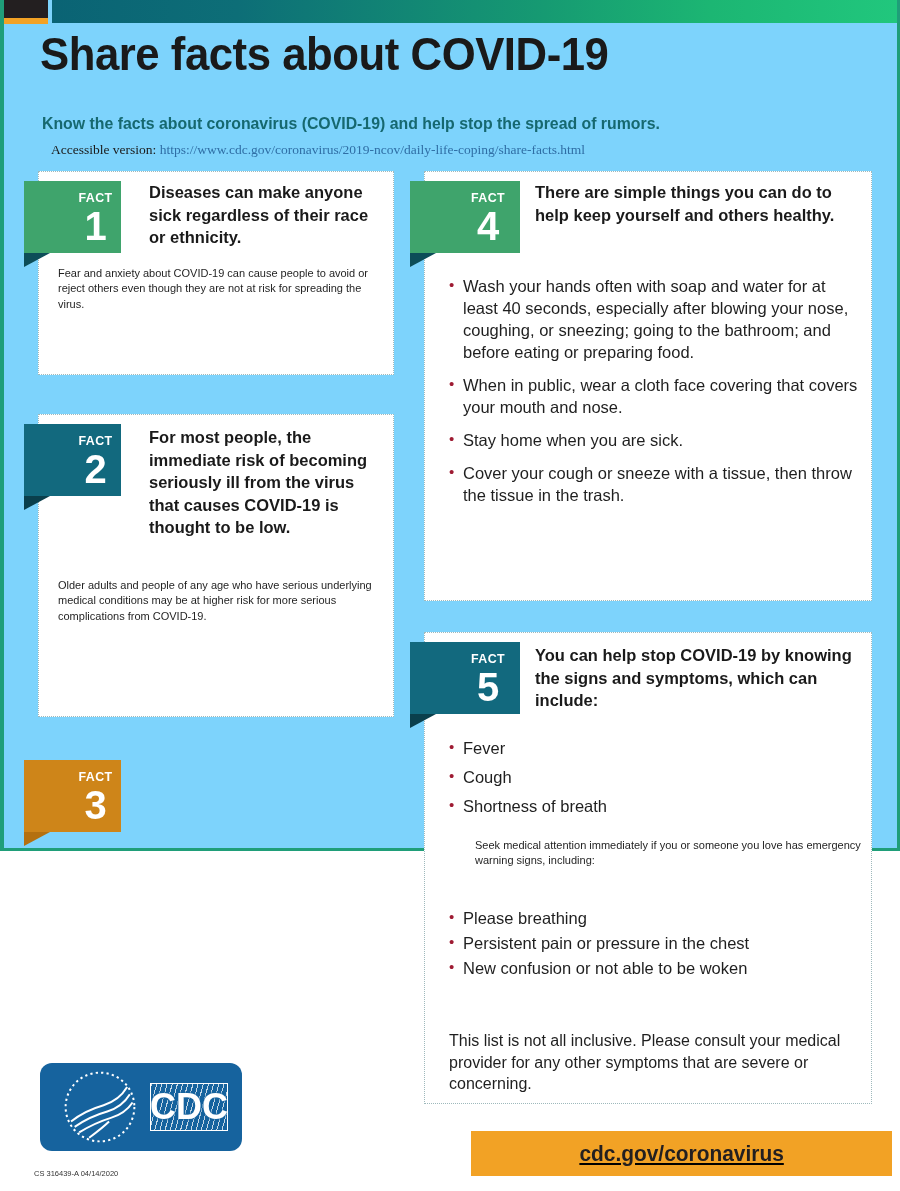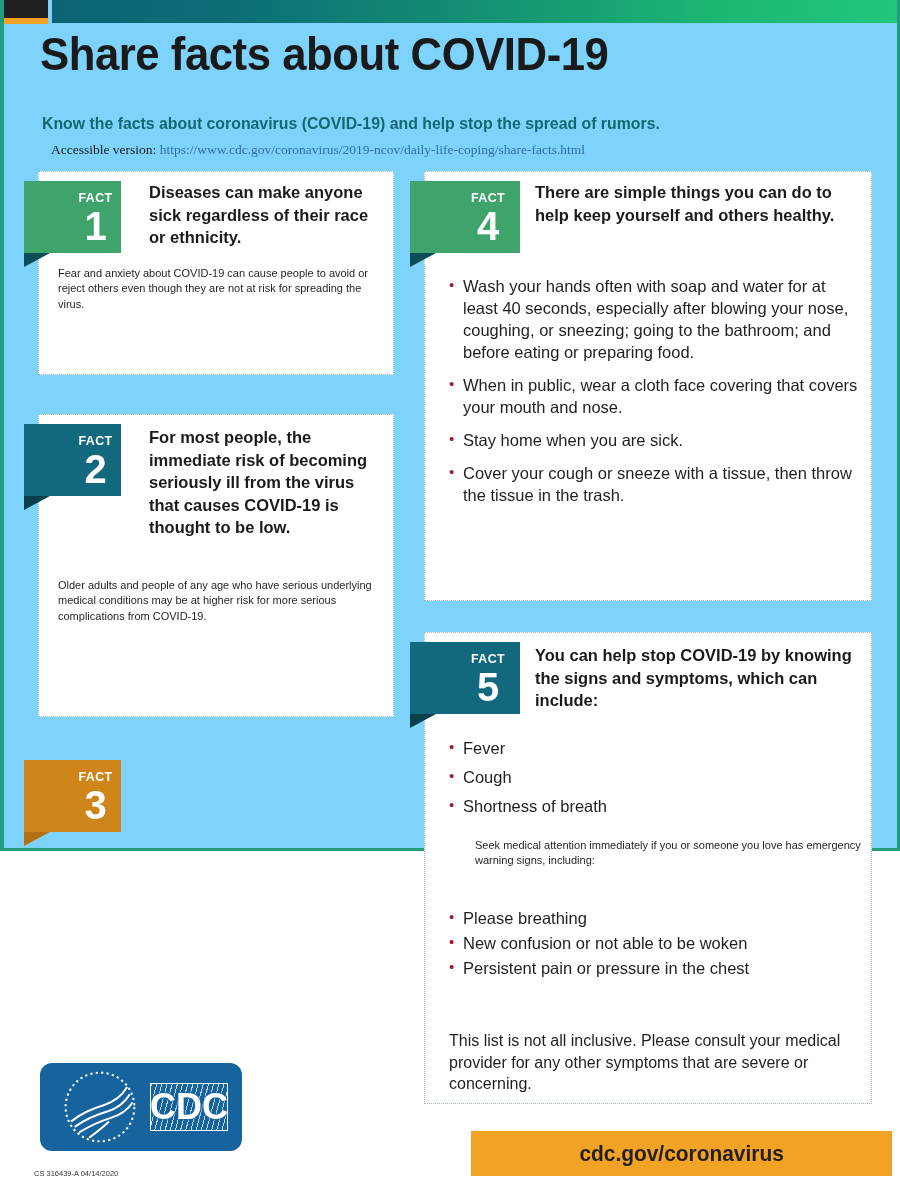--- a/index.html
+++ b/index.html
@@ -149,21 +149,21 @@
   }
   .cscode {
     position: absolute; left: 30px; top: 1169px;
     font-size: 7.5px; color: #333333;
     font-family: "Liberation Sans", sans-serif;
   }
   .urlbar {
     position: absolute; left: 467px; top: 1131px;
     width: 421px; height: 45px;
     background: #f2a225;
-    display: flex; align-items: center; justify-content: center;
+    display: flex; align-items: center; justify-content: center; text-decoration: underline;
   }
   .urlbar span {
     font-size: 22px; font-weight: 700; color: #231f20;
     transform: scaleX(0.95);
   }
 </style>
 </head>
 <body>
 
 <div class="page">
@@ -226,22 +226,22 @@
     <div class="headline" style="left:110px; top:12px; width:330px;">You can help stop COVID-19 by knowing the signs and symptoms, which can include:</div>
     <ul class="blist tight" style="left:24px; top:105px; width:400px;">
       <li>Fever</li>
       <li>Cough</li>
       <li>Shortness of breath</li>
     </ul>
     <div class="bodytext" style="left:24px; top:205px; width:412px;margin-left:26px;">Seek medical attention immediately if you or someone you love has emergency warning signs, including:</div>
     <div style="position:absolute; left:24px; top:275px; width:412px;">
       <ul class="blist tight2" style="position:static;">
         <li>Please breathing</li>
+        <li>Persistent pain or pressure in the chest</li>
         <li>New confusion or not able to be woken</li>
-        <li>Persistent pain or pressure in the chest</li>
       </ul>
     </div>
     <div class="bodytext small" style="left:24px; top:397px; width:415px;">This list is not all inclusive. Please consult your medical provider for any other symptoms that are severe or concerning.</div>
   </div>
   <div class="badge c-teal" style="left:406px; top:642px; width:110px; height:72px;">
     <span class="lbl">FACT</span>
     <span class="num">5</span>
     <span class="fold"></span>
   </div>
 

